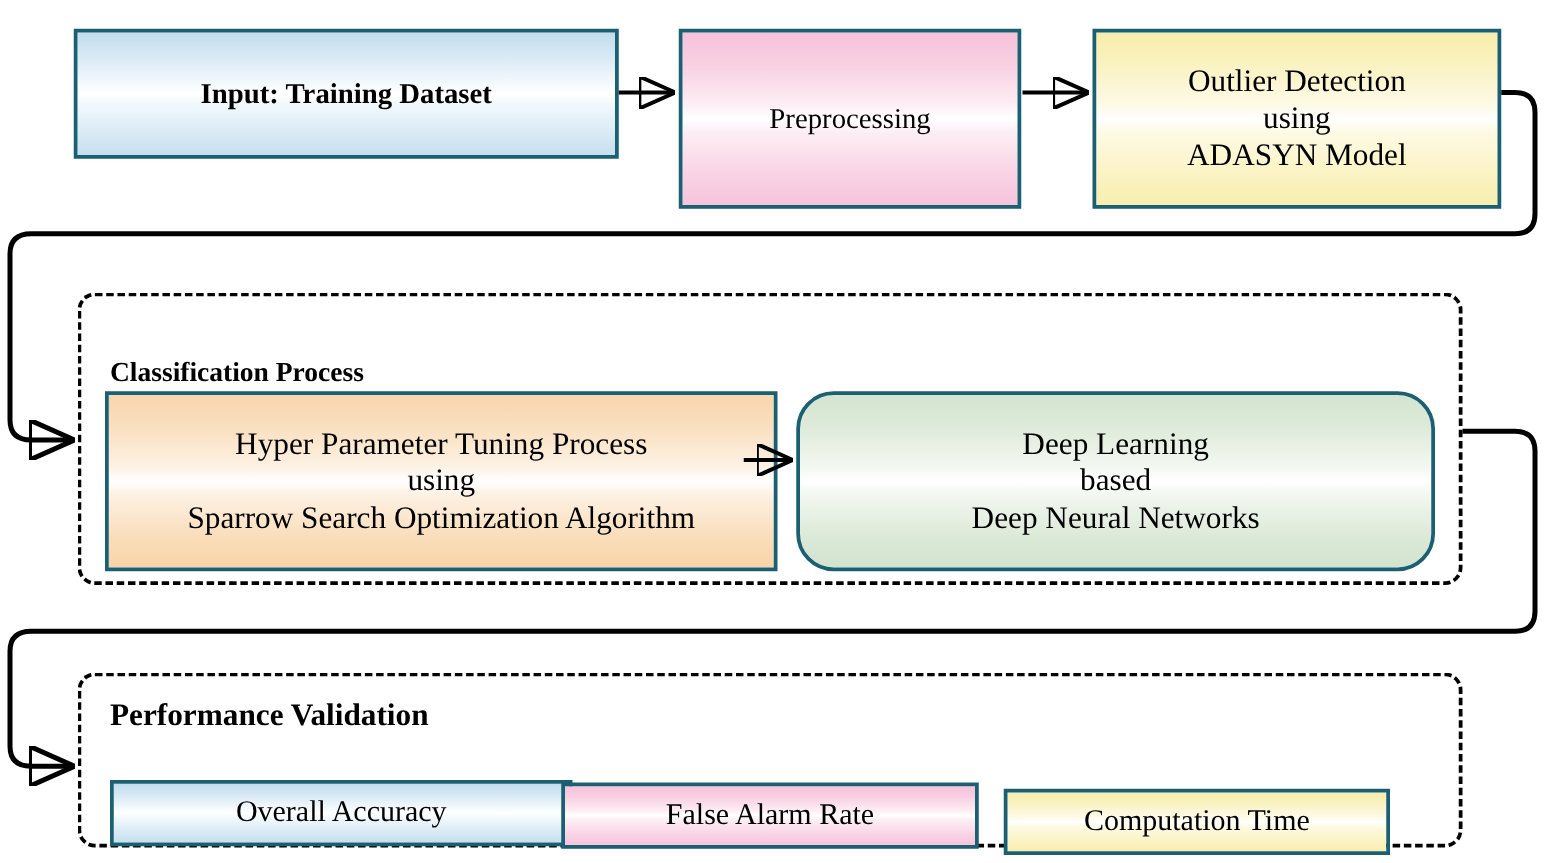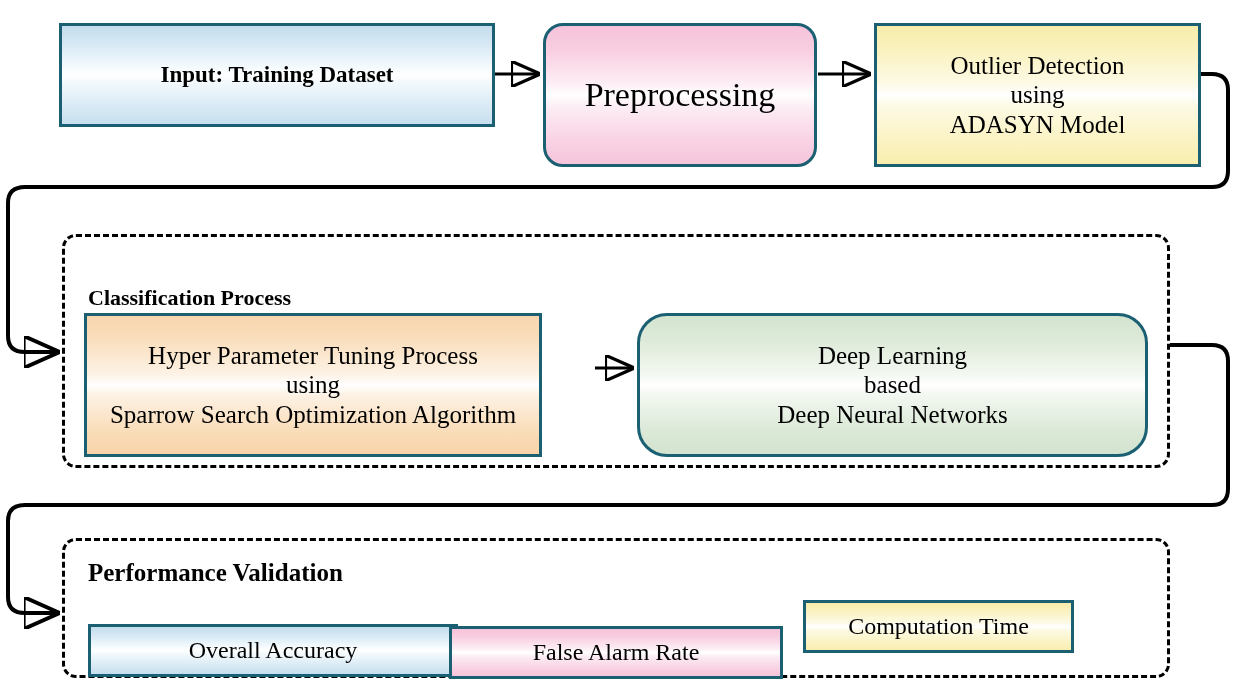--- a/index.html
+++ b/index.html
@@ -91,35 +91,35 @@
 </style>
 </head>
 <body>
 
 <div id="canvas">
 
   <div class="node fill-blue" style="left:59px; top:6px; width:436px; height:104px; font-size:23px; font-weight:bold;">
     <span class="node-label">Input: Training Dataset</span>
   </div>
 
-  <div class="node fill-pink" style="left:543px; top:6px; width:274px; height:144px; font-size:34px;border-radius:20px;">
+  <div class="node fill-pink" style="left:543px; top:6px; width:274px; height:144px; font-size:23px;">
     <span class="node-label">Preprocessing</span>
   </div>
 
   <div class="node fill-yellow" style="left:874px; top:6px; width:327px; height:144px; font-size:25px;">
     <span class="node-label">Outlier Detection
 using
 ADASYN Model</span>
   </div>
 
   <div class="group-box" style="left:62px; top:234px; width:1108px; height:234px;"></div>
 
   <div class="group-title" style="left:88px; top:252px; font-size:22px;margin-top:33px;">Classification Process</div>
 
-  <div class="node fill-orange" style="left:84px; top:296px; width:458px; height:144px; font-size:25px;justify-content:center;">
+  <div class="node fill-orange" style="left:84px; top:296px; width:538px; height:144px; font-size:25px;justify-content:center;">
     <span class="node-label">Hyper Parameter Tuning Process
 using
 Sparrow Search Optimization Algorithm</span>
   </div>
 
   <div class="node fill-green" style="left:637px; top:296px; width:511px; height:144px; font-size:25px;border-radius:30px;">
     <span class="node-label">Deep Learning
 based
 Deep Neural Networks</span>
   </div>
@@ -129,21 +129,21 @@
   <div class="group-title" style="left:88px; top:559px; font-size:25px;">Performance Validation</div>
 
   <div class="node fill-blue" style="left:88px; top:607px; width:370px; height:53px; font-size:24px;">
     <span class="node-label">Overall Accuracy</span>
   </div>
 
   <div class="node fill-pink" style="left:449px; top:609px; width:334px; height:53px; font-size:24px;">
     <span class="node-label">False Alarm Rate</span>
   </div>
 
-  <div class="node fill-yellow" style="left:803px; top:583px; width:271px; height:53px; font-size:24px;text-align:center;">
+  <div class="node fill-yellow" style="left:803px; top:614px; width:309px; height:53px; font-size:24px;text-align:center;">
     <span class="node-label">Computation Time</span>
   </div>
 
   <svg class="wires" viewBox="0 0 1250 690">
     <defs>
       <marker id="arrowhead" markerWidth="9" markerHeight="8" refX="8.6" refY="4" orient="auto" markerUnits="strokeWidth">
         <path d="M0,0 L9,4 L0,8 z" fill="#000000" stroke="none"></path>
       </marker>
     </defs>
 

